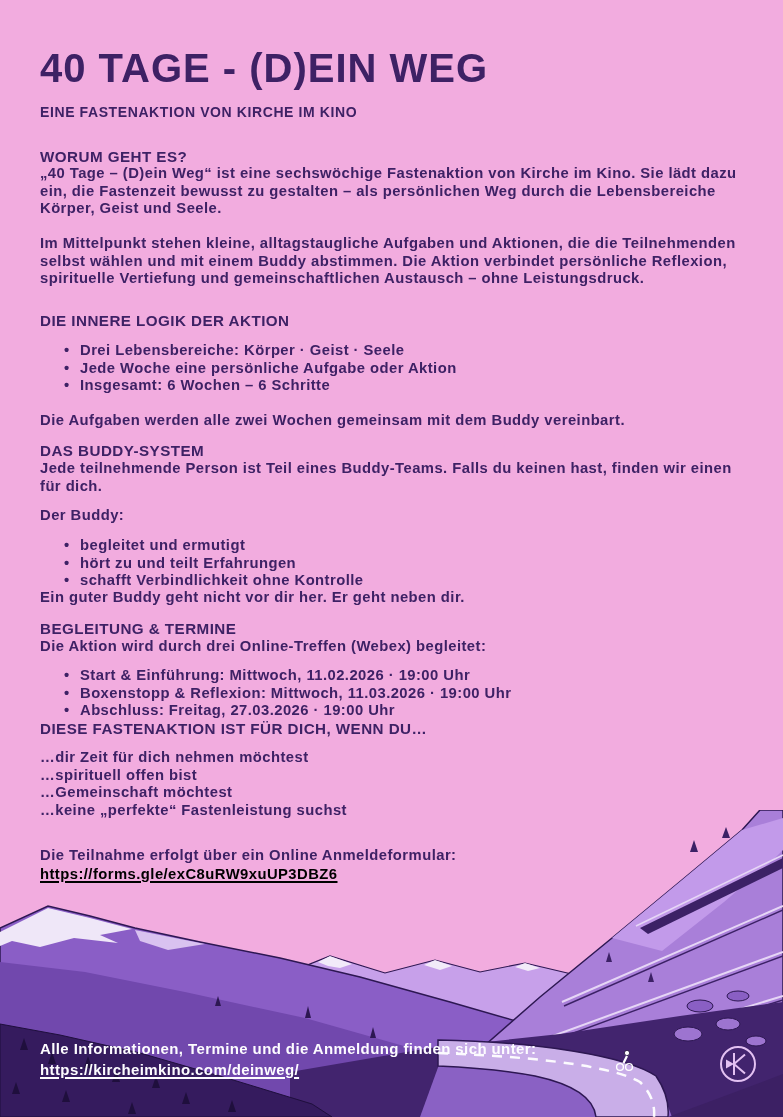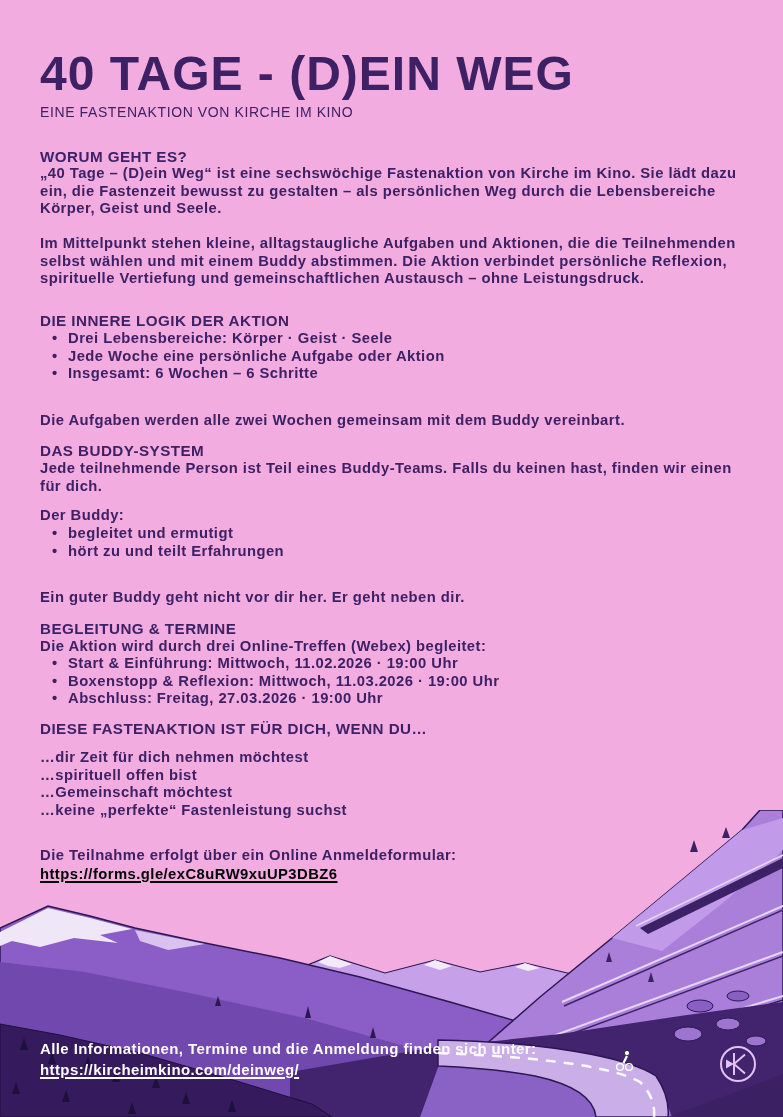--- a/index.html
+++ b/index.html
@@ -8,44 +8,44 @@
     width:783px;height:1117px;
     margin:0 auto;
     background:#f2acdf;
     overflow:hidden;
     font-family:"Liberation Sans","DejaVu Sans",sans-serif;
     color:#3e2165;
   }
   .abs{position:absolute;left:40px;width:712px;}
   .title{
     top:46px;
-    font-size:48px;
+    font-size:40px;
     font-weight:bold;
     letter-spacing:1px;
     color:#3e2165;
   }
   .subtitle{
     top:104px;
     font-size:14px;
-    font-weight:normal;
+    font-weight:bold;
     letter-spacing:.6px;
   }
   .h{
     font-size:15.2px;
     font-weight:bold;
     letter-spacing:.45px;
     line-height:17.5px;
   }
   .p,.line{
     font-size:14.8px;
     font-weight:bold;
     letter-spacing:.45px;
     line-height:17.6px;
   }
-  ul.blist{list-style:none;margin:0;padding:0 0 0 12px;}
+  ul.blist{list-style:none;margin:12px;padding:0 0 0 12px;}
   ul.blist li{
     font-size:14.8px;font-weight:bold;letter-spacing:.45px;line-height:17.6px;
     padding-left:16px;position:relative;
   }
   ul.blist li::before{
     content:"•";
     position:absolute;left:0;top:0;
   }
   .link{
     text-decoration:underline;
@@ -85,20 +85,21 @@
     <li>Insgesamt: 6 Wochen – 6 Schritte</li>
   </ul>
   <div class="abs p content" style="top:412px">Die Aufgaben werden alle zwei Wochen gemeinsam mit dem Buddy vereinbart.</div>
 
   <div class="abs h content" style="top:442px">DAS BUDDY-SYSTEM</div>
   <div class="abs p content" style="top:460px">Jede teilnehmende Person ist Teil eines Buddy-Teams. Falls du keinen hast, finden wir einen für dich.</div>
   <div class="abs p content" style="top:507px">Der Buddy:</div>
   <ul class="abs blist content" style="top:525px">
     <li>begleitet und ermutigt</li>
     <li>hört zu und teilt Erfahrungen</li>
+    <li>schafft Verbindlichkeit ohne Kontrolle</li>
   </ul>
   <div class="abs p content" style="top:589px">Ein guter Buddy geht nicht vor dir her. Er geht neben dir.</div>
 
   <div class="abs h content" style="top:620px">BEGLEITUNG &amp; TERMINE</div>
   <div class="abs p content" style="top:638px">Die Aktion wird durch drei Online-Treffen (Webex) begleitet:</div>
   <ul class="abs blist content" style="top:655px">
     <li>Start &amp; Einführung: Mittwoch, 11.02.2026 · 19:00 Uhr</li>
     <li>Boxenstopp &amp; Reflexion: Mittwoch, 11.03.2026 · 19:00 Uhr</li>
     <li>Abschluss: Freitag, 27.03.2026 · 19:00 Uhr</li>
   </ul>

